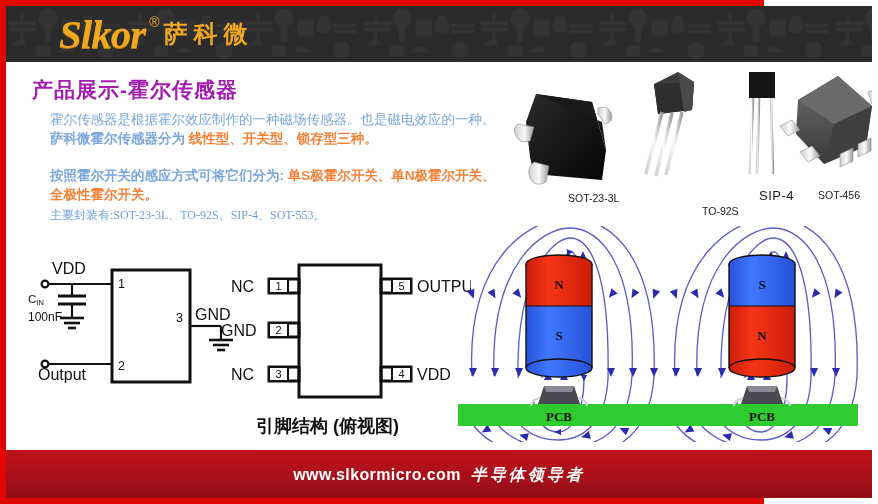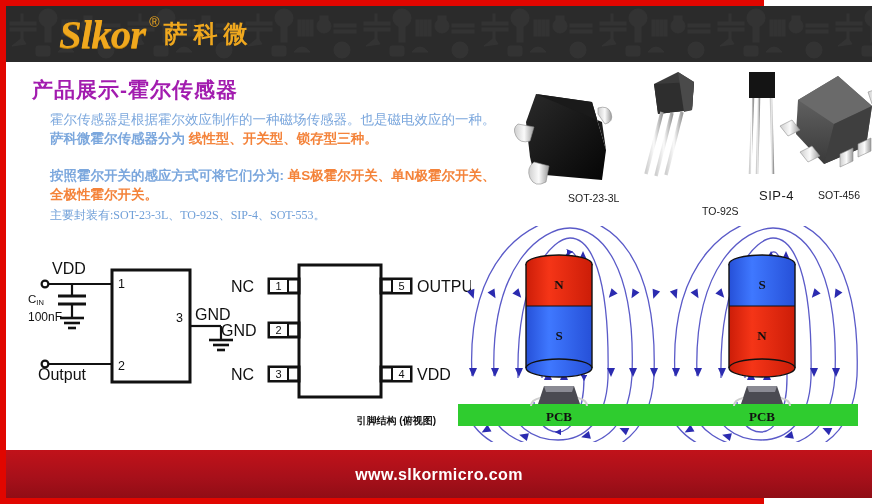--- a/index.html
+++ b/index.html
@@ -69,22 +69,22 @@
   .pkg-label{
     position:absolute;font-size:10.5px;font-weight:normal;color:#1a1a1a;
     font-family:"Liberation Sans",sans-serif;white-space:nowrap;
   }
   .pkg-label.sip{font-weight:normal;font-size:13px;letter-spacing:.5px;text-align:right;}
 
   
   .circuit{position:absolute;left:10px;top:190px;width:230px;height:150px;}
   .pinstruct{position:absolute;left:215px;top:195px;width:250px;height:165px;}
   .pin-caption{
-    position:absolute;left:250px;top:352px;width:180px;text-align:right;
-    font-size:10px;font-weight:bold;color:#111;
+    position:absolute;left:250px;top:352px;width:180px;text-align:left;
+    font-size:18px;font-weight:bold;color:#111;
   }
 
   
   .fields{position:absolute;left:452px;top:164px;width:414px;height:216px;}
 
   
   .footer{
     position:absolute;left:0;top:442px;width:866px;height:50px;
     background:linear-gradient(180deg,#c1121a 0%,#a7101a 55%,#8e0d15 100%);
     display:flex;align-items:center;justify-content:center;
@@ -435,17 +435,18 @@
             </g>
           </g>
         </svg>
       </div>
 
     </div>
 
     <div class="footer">
       <div class="footer-inner">
         <span class="footer-url">www.slkormicro.com</span>
+        <span class="footer-cn">半导体领导者</span>
       </div>
     </div>
 
   </div>
 </div>
 
 </body></html>

